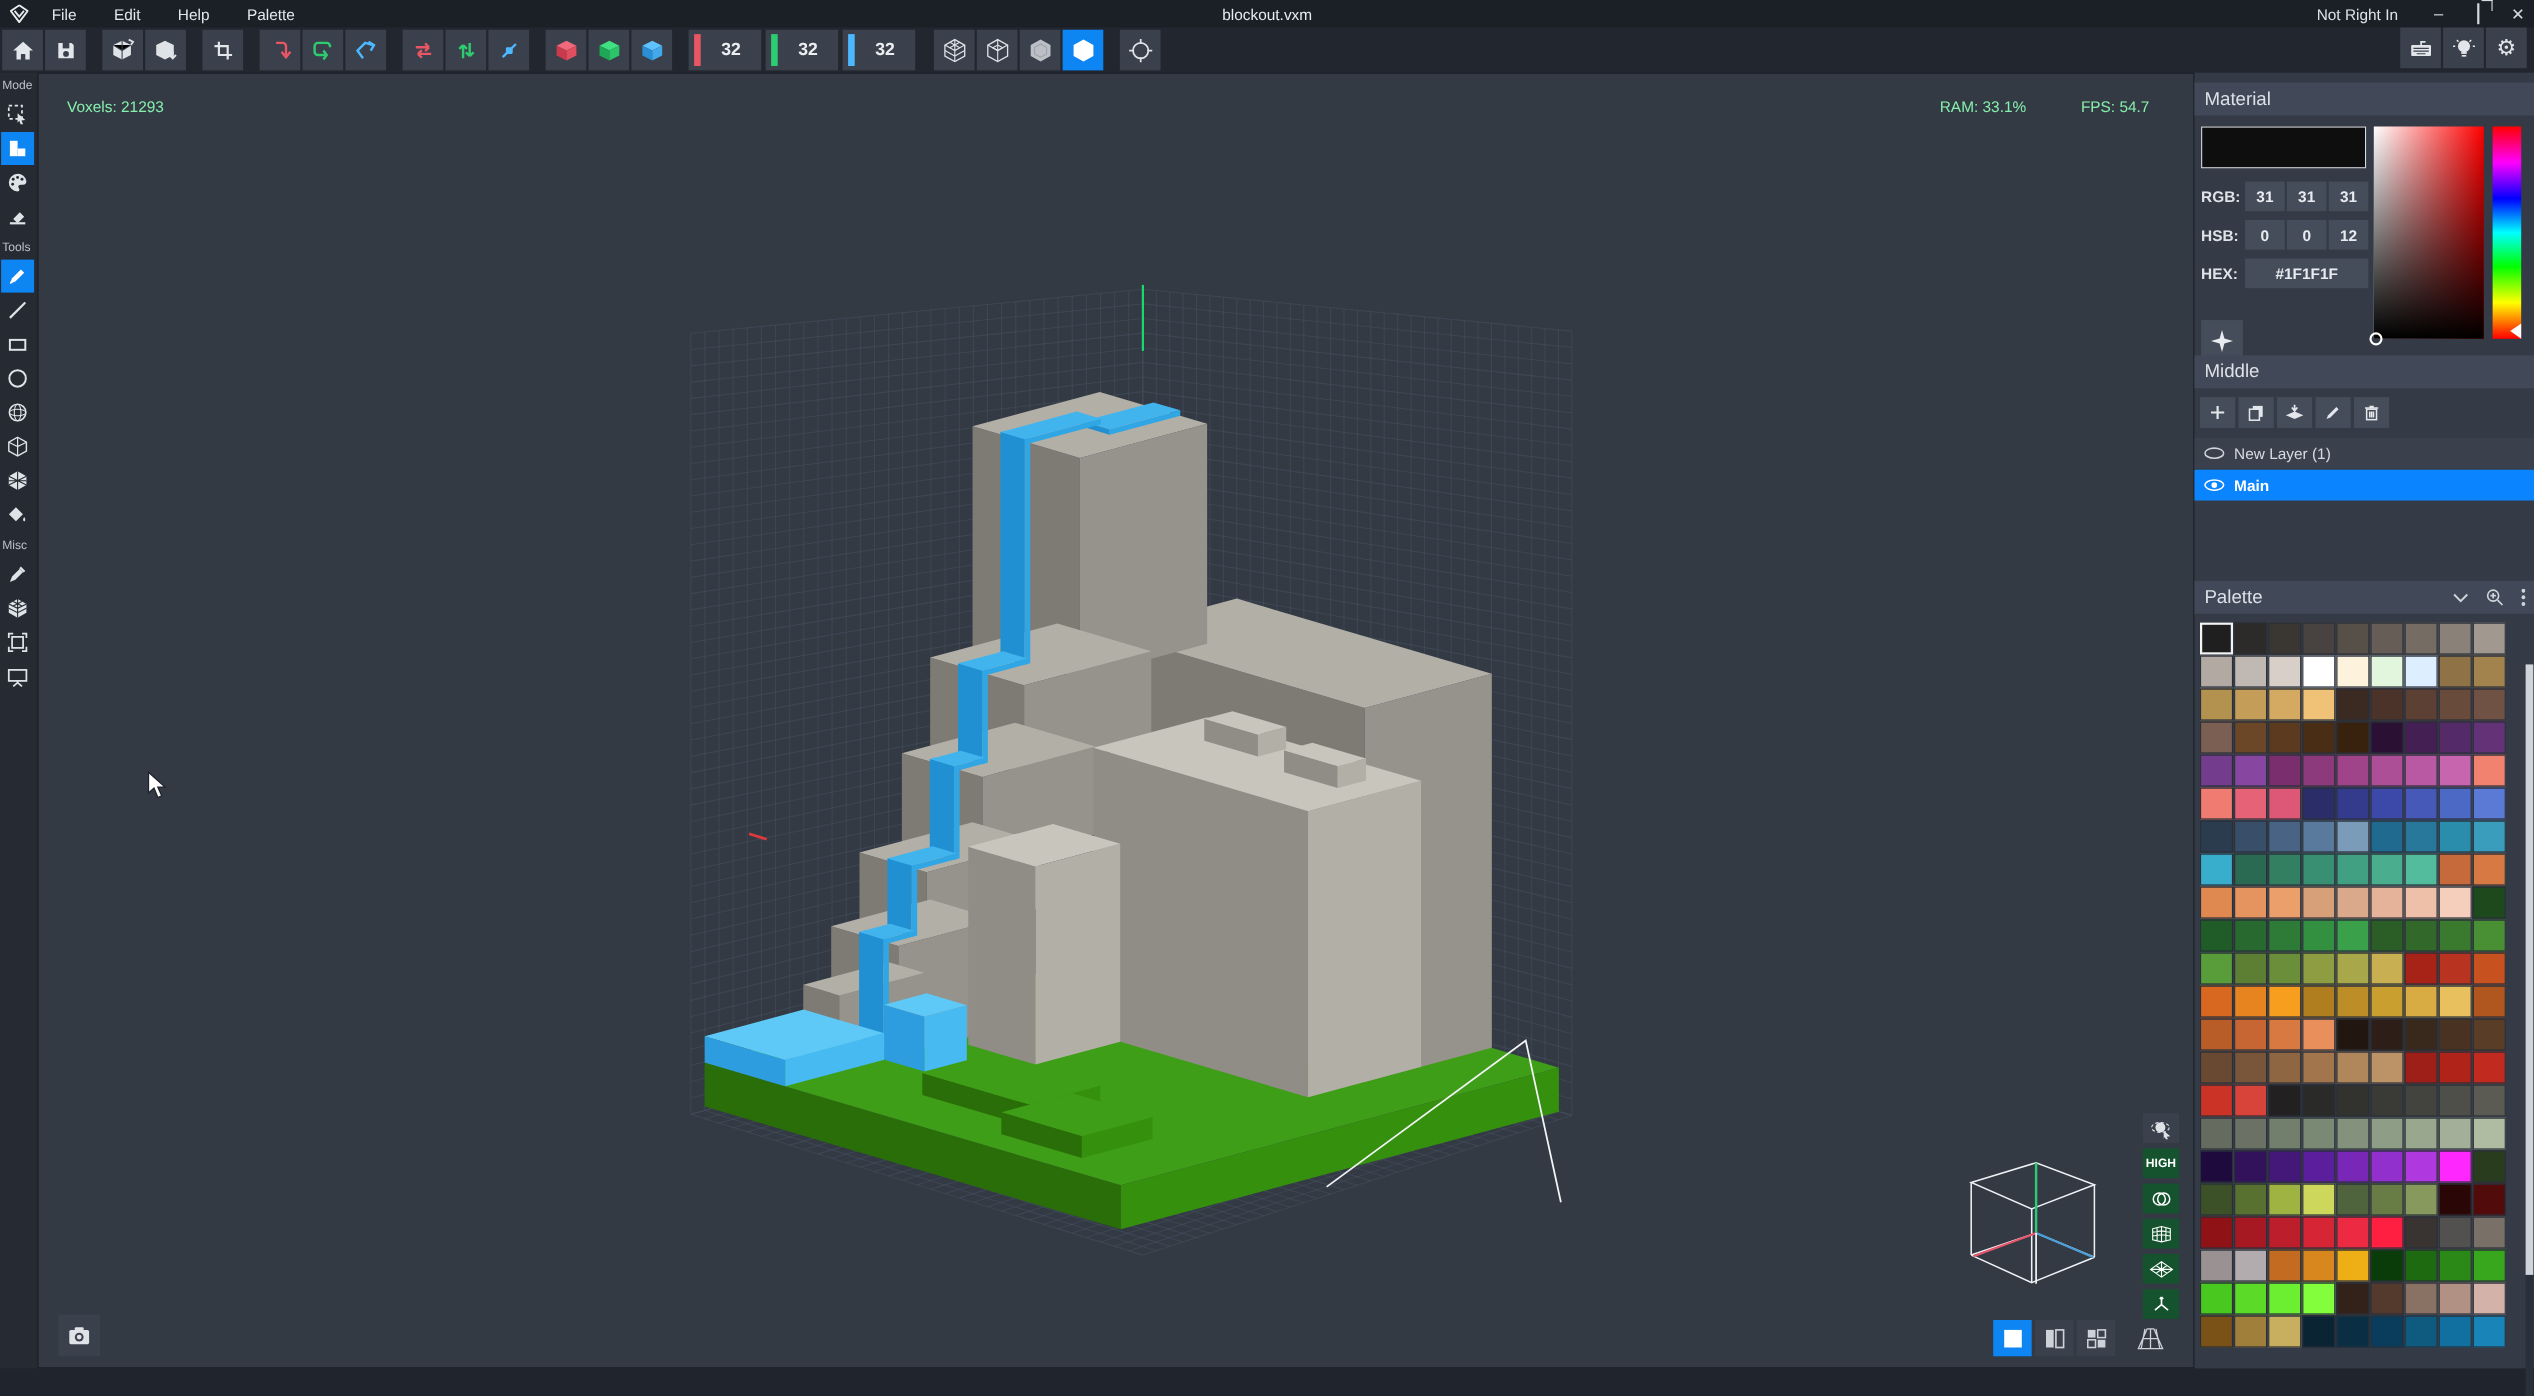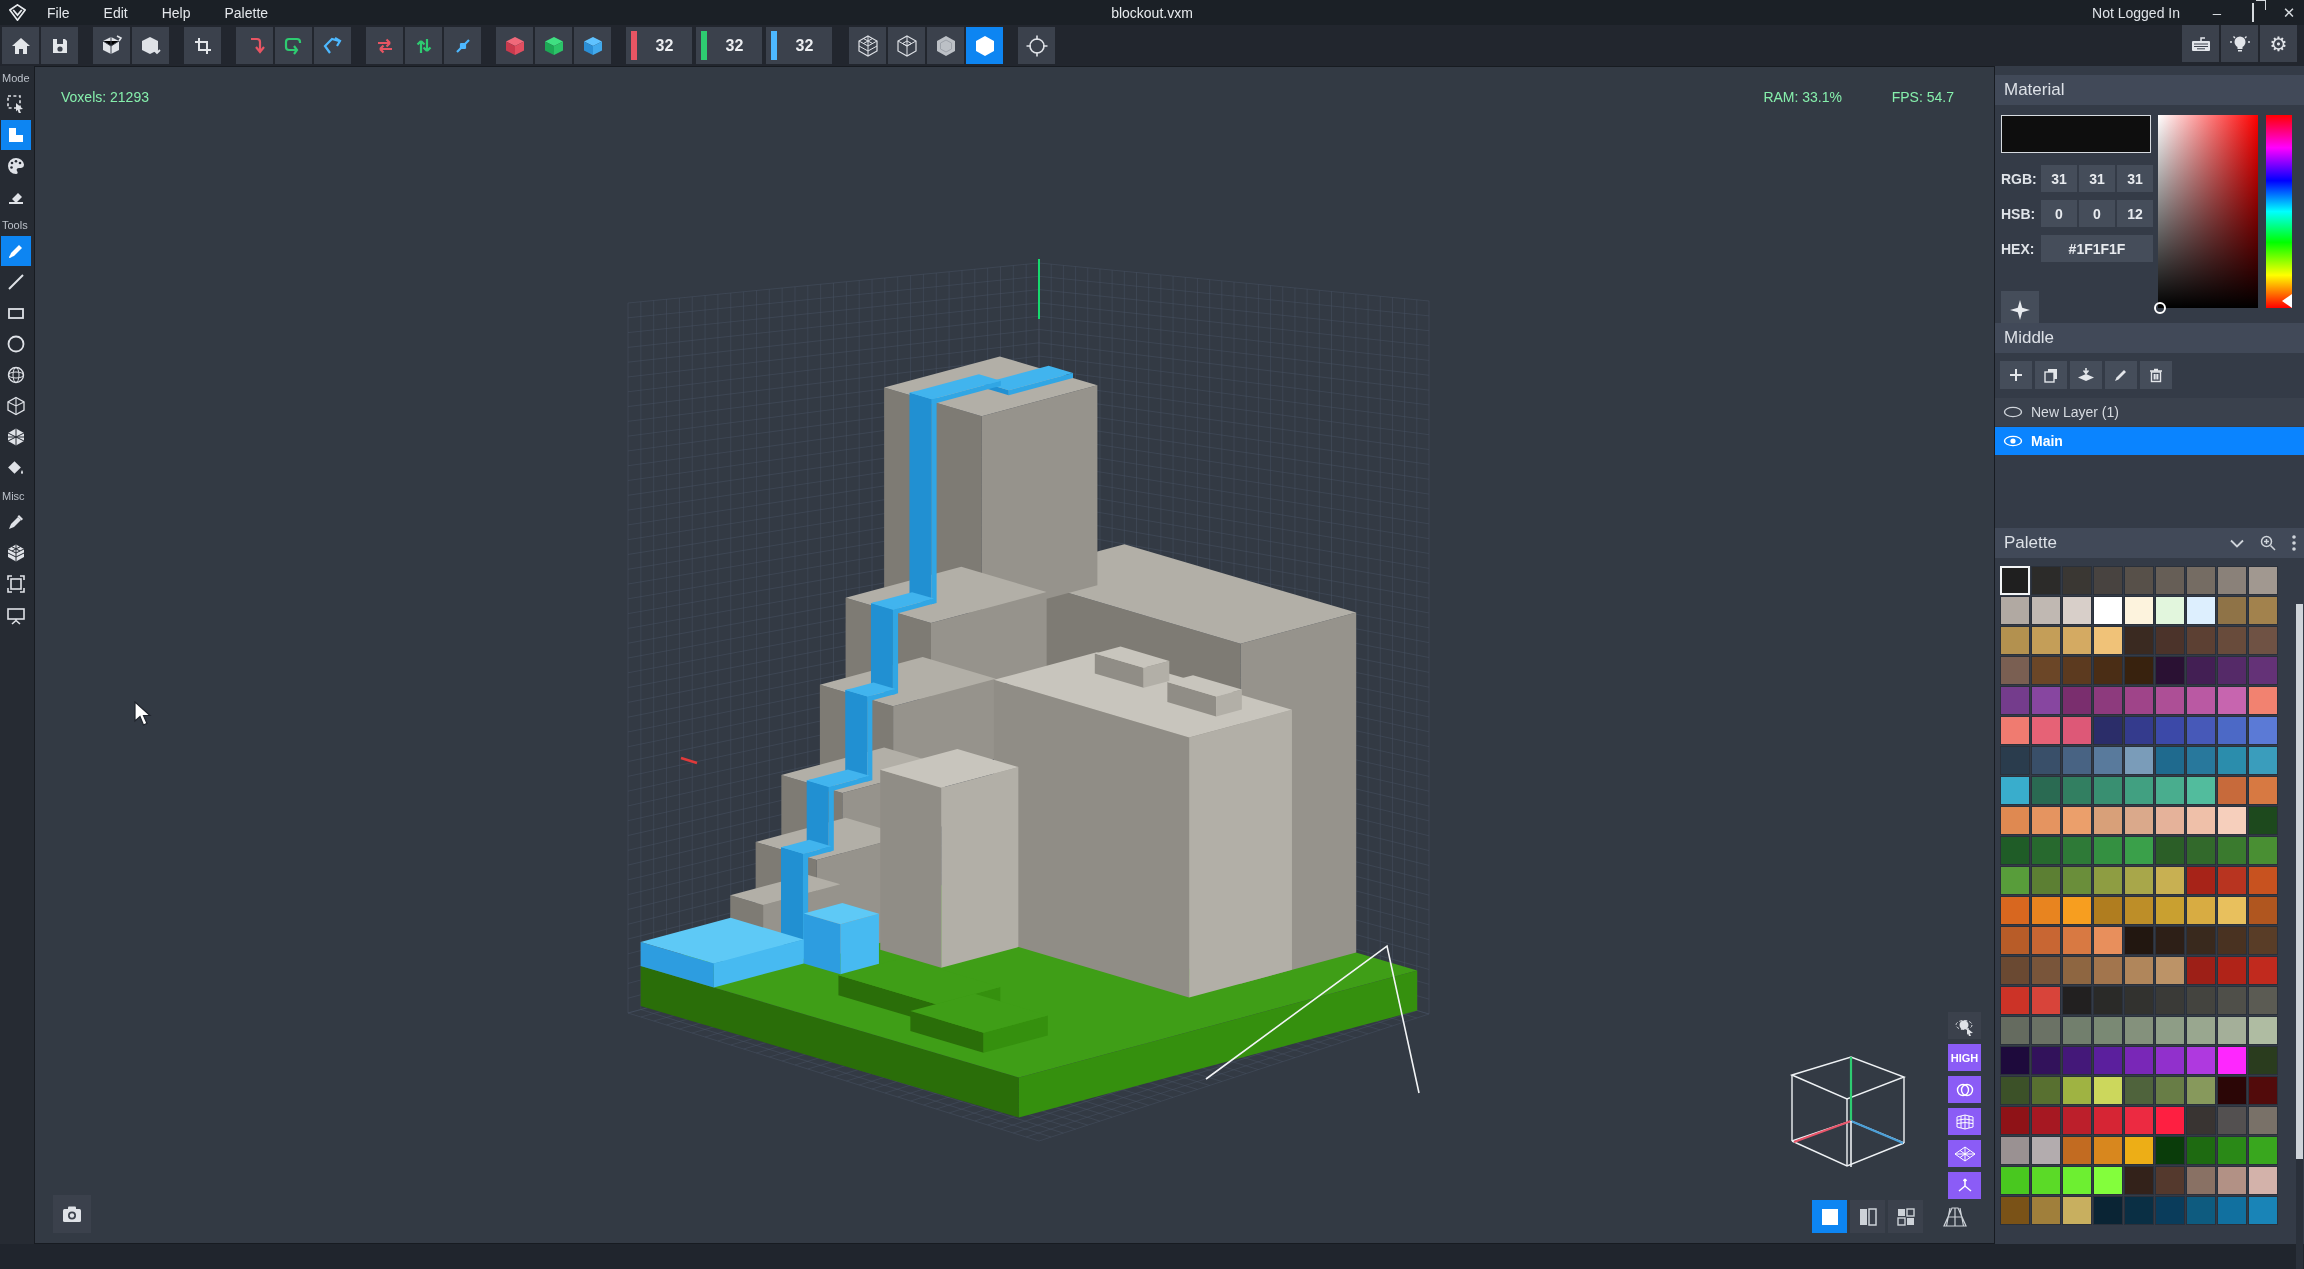--- a/index.html
+++ b/index.html
@@ -33,21 +33,21 @@
   
   .viewport{position:absolute;left:34px;top:66px;width:1961px;height:1178px;background:#333a44;border:1px solid #171b21;overflow:hidden;}
   .vp-stat{position:absolute;font-size:14px;color:#86efac;top:22px;}
   .scene-svg{position:absolute;left:0;top:0;}
   .cam-btn{position:absolute;left:18px;bottom:10px;width:38px;height:38px;background:#3b414c;display:flex;align-items:center;justify-content:center;}
   .viewbtns{position:absolute;right:22px;bottom:10px;display:flex;align-items:center;}
   .vbtn{width:35px;height:33px;background:#3b414c;margin-left:3px;display:flex;align-items:center;justify-content:center;}
   .vbtn.active{background:#0d85f2;}
   .vbtn.sep{margin-left:14px;background:transparent;}
   .minibar{position:absolute;right:13px;top:945px;display:flex;flex-direction:column;gap:5px;}
-  .mbtn{width:33px;height:27px;background:#8b5cf6;display:flex;align-items:center;justify-content:center;color:#fff;font-size:11px;font-weight:bold;}
+  .mbtn{width:33px;height:27px;background:#14532d;display:flex;align-items:center;justify-content:center;color:#fff;font-size:11px;font-weight:bold;}
   .mbtn.dark{background:#3b414c;}
   
   .rpanel{position:absolute;left:1995px;top:66px;width:309px;height:1178px;background:#343b47;}
   .phead{height:30px;background:#40четы495a;background:#414958;display:flex;align-items:center;font-size:17px;color:#dde1e7;padding-left:9px;margin-bottom:8px;position:relative;}
   .phead .hicons{position:absolute;right:8px;display:flex;gap:16px;align-items:center;}
   .mat-body{position:relative;height:210px;}
   .swatch-big{position:absolute;left:6px;top:2px;width:150px;height:38px;background:#0e0e0e;border:1px solid #d7dbe0;}
   .mrow{position:absolute;left:6px;display:flex;align-items:center;font-size:14px;font-weight:bold;color:#dfe3e8;}
   .mrow .lbl{width:40px;font-weight:bold;}
   .mcell{width:36px;height:27px;background:#454d5a;margin-right:2px;display:flex;align-items:center;justify-content:center;font-size:14px;color:#e8ebef;}
@@ -85,21 +85,21 @@
           <polygon points="10,1 19,7 10,19 1,7" fill="none" stroke="#e8ebee" stroke-width="2"></polygon>
           <polyline points="5,7 10,13 15,7" fill="none" stroke="#e8ebee" stroke-width="2"></polyline>
         </svg>
     </span>
     <span class="menu-item">File</span>
     <span class="menu-item">Edit</span>
     <span class="menu-item">Help</span>
     <span class="menu-item">Palette</span>
     <span class="win-title">blockout.vxm</span>
     <span class="tb-right">
-      <span class="login">Not Logged In</span>
+      <span class="login">Not Right In</span>
       <span class="winbtn">–</span>
       <span class="winbtn"><span class="restore"></span></span>
       <span class="winbtn">✕</span>
     </span>
   </div>
 
   <div class="toolbar">
     <div class="tgroup">
       <div class="tbtn">
         <span>

